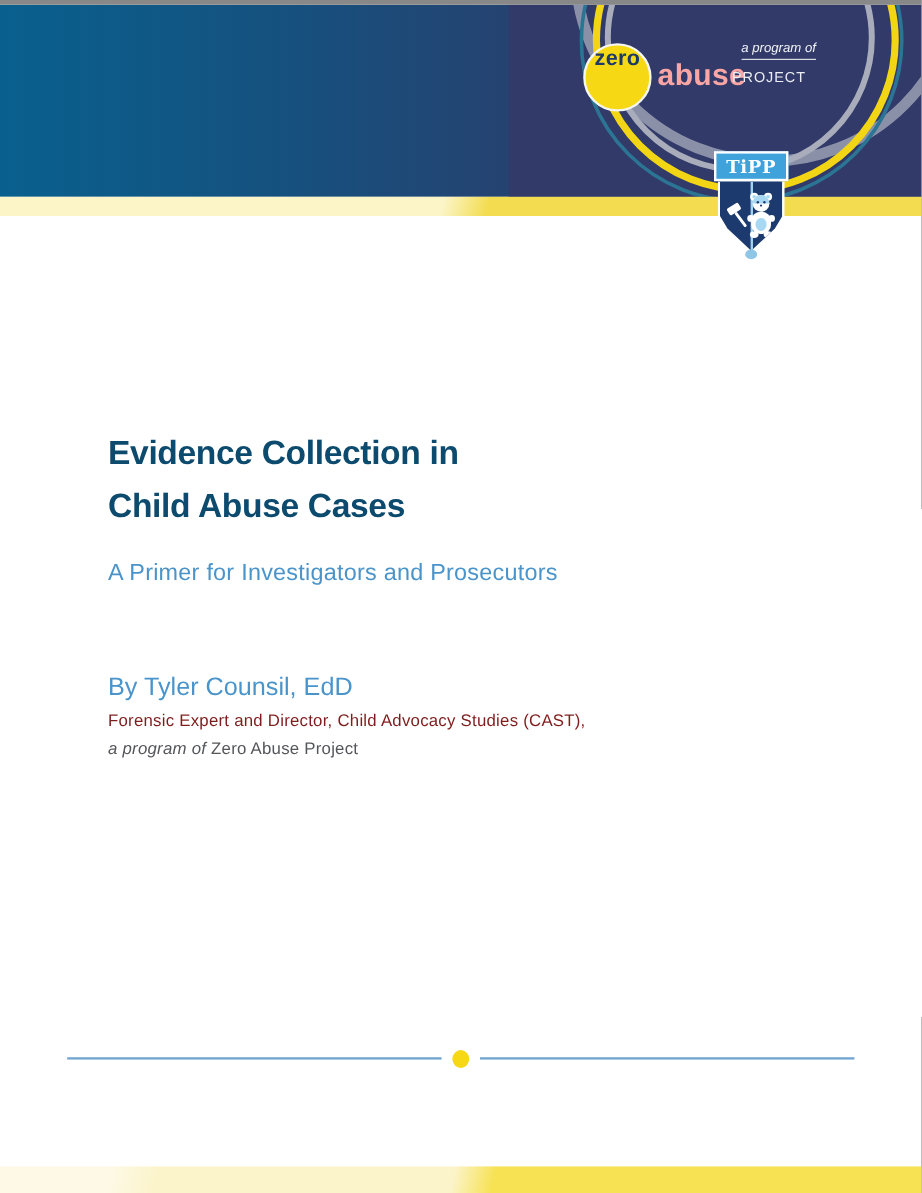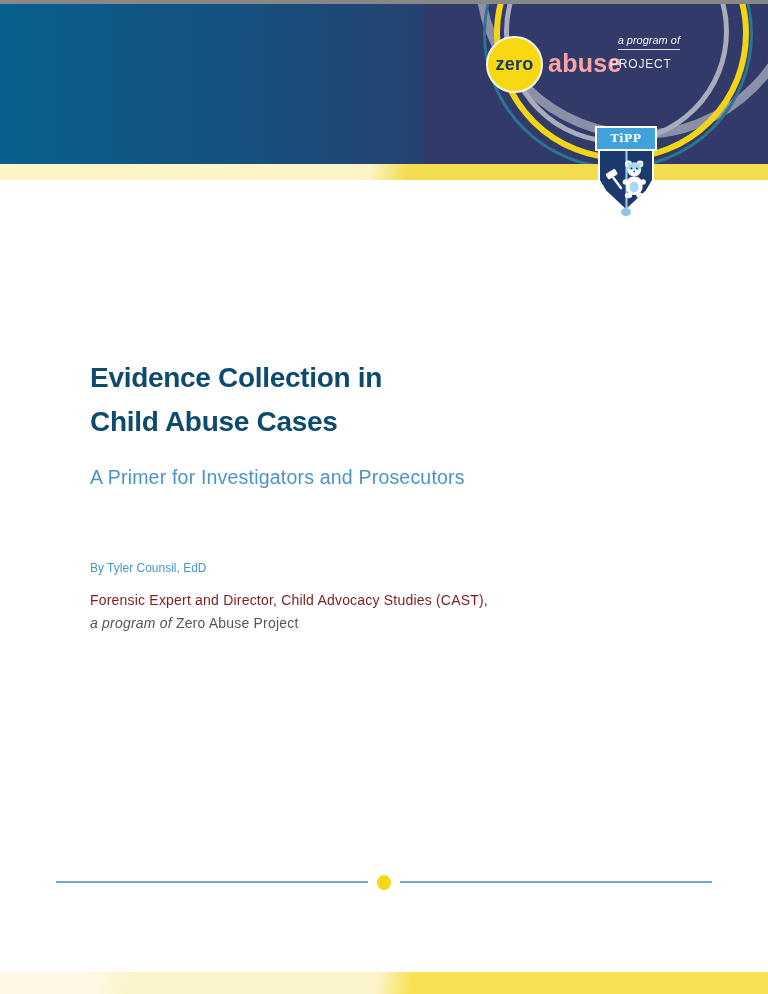--- a/index.html
+++ b/index.html
@@ -28,21 +28,21 @@
   .ring { position: absolute; border-radius: 50%; }
   .ring-lavender { left: 51px; top: -195px; width: 330px; height: 330px; border: 9px solid rgba(155,160,181,0.85); }
   .ring-teal     { left: 59px; top: -105px; width: 270px; height: 270px; border: 3px solid #2b7493; }
   .ring-yellow   { left: 70px; top: -98px;  width: 255px; height: 255px; border: 6px solid #f2d616; }
   .ring-gray     { left: 80px; top: -85px;  width: 225px; height: 225px; border: 5px solid #a9adbb; }
 
   .zero-circle {
     position: absolute; left: 62px; top: 32px;
     width: 57px; height: 57px; border-radius: 50%;
     background: #f6d914; border: 2px solid #f6f6f0;
-    display: flex; align-items: center; justify-content: center;
+    display: flex; align-items: flex-start; justify-content: center;
   }
   .zero-circle span {
     font-size: 18px; font-weight: bold; color: #1d3968; letter-spacing: 0.3px;
   }
   .brand-abuse {
     position: absolute; left: 124px; top: 45px;
     font-size: 25px; font-weight: bold; color: #fca5a5; letter-spacing: 0.3px;
   }
   .brand-project {
     position: absolute; left: 186px; top: 53px;
@@ -64,21 +64,21 @@
   
   .tipp-header {
     position: absolute; left: 595px; top: 122px;
     width: 62px; height: 25px;
     background: #3fa2da; border: 2px solid #ffffff;
     display: flex; align-items: center; justify-content: center;
     z-index: 6;
   }
   .tipp-header span {
     font-family: "DejaVu Serif", serif;
-    font-size: 11px; font-weight: bold; color: #ffffff; letter-spacing: 0.5px;
+    font-size: 15px; font-weight: bold; color: #ffffff; letter-spacing: 0.5px;
   }
   .shield-outer {
     position: absolute; left: 598px; top: 147px;
     width: 56px; height: 61px;
     background: #ffffff; z-index: 5;
     clip-path: polygon(0 0, 100% 0, 100% 50%, 88% 68%, 50% 100%, 12% 68%, 0 50%);
   }
   .shield {
     position: absolute; left: 2px; top: 0px;
     width: 52px; height: 58px;
@@ -97,21 +97,21 @@
     font-size: 28px; line-height: 44px; font-weight: bold;
     color: #0c4a6e; letter-spacing: -0.3px;
     white-space: pre-line;
   }
   .subtitle {
     position: absolute; left: 90px; top: 462px;
     font-size: 19.5px; font-weight: 500; color: #4a94ca; letter-spacing: 0.2px;
   }
   .byline {
     position: absolute; left: 90px; top: 557px;
-    font-size: 12px; font-weight: 500; color: #4a94ca;
+    font-size: 21px; font-weight: 500; color: #4a94ca;
   }
   .role-line {
     position: absolute; left: 90px; top: 588px;
     font-size: 14px; color: #7f1d1d; letter-spacing: 0.2px;
   }
   .program-line {
     position: absolute; left: 90px; top: 611px;
     font-size: 14px; color: #55565a; letter-spacing: 0.2px;
   }
   .program-line .prefix { font-style: italic; }

